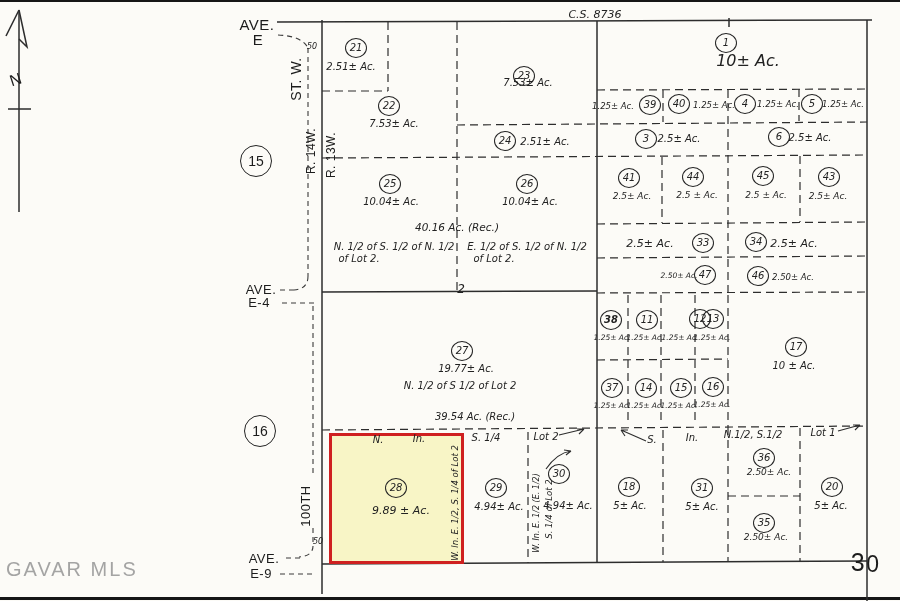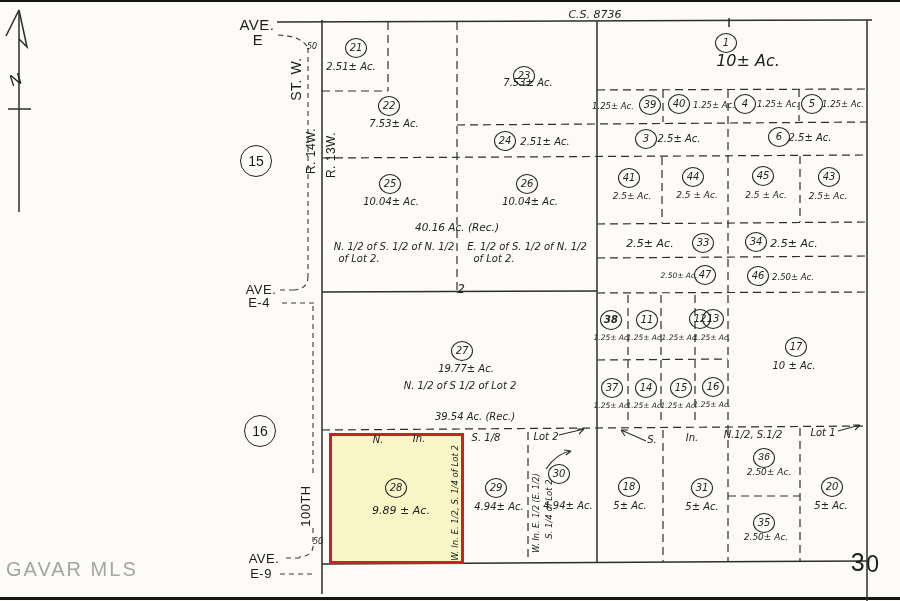--- a/index.html
+++ b/index.html
@@ -174,21 +174,21 @@
       <div class="lotc" style="left: 396px; top: 488px;">28</div>
       <div class="lbl" style="font-size: 11px; left: 401px; top: 510px;">9.89 ± Ac.</div>
       <div class="lotc" style="left: 496px; top: 488px;">29</div>
       <div class="lbl" style="font-size: 10px; left: 499px; top: 507px;">4.94± Ac.</div>
       <div class="lotc" style="left: 559px; top: 474px;">30</div>
       <div class="lbl" style="font-size: 10px; left: 568px; top: 506px;">4.94± Ac.</div>
       <div class="lotc" style="left: 629px; top: 487px;">18</div>
       <div class="lbl" style="font-size: 10px; left: 630px; top: 506px;">5± Ac.</div>
       <div class="lotc" style="left: 702px; top: 488px;">31</div>
       <div class="lbl" style="font-size: 10px; left: 702px; top: 507px;">5± Ac.</div>
-      <div class="lotc" style="left: 764px; top: 458px; font-family: Liberation Mono, monospace;">36</div>
+      <div class="lotc" style="left: 764px; top: 458px;">36</div>
       <div class="lbl" style="font-size: 9px; left: 769px; top: 472px;">2.50± Ac.</div>
       <div class="lotc" style="left: 764px; top: 523px;">35</div>
       <div class="lbl" style="font-size: 9px; left: 766px; top: 537px;">2.50± Ac.</div>
       <div class="lotc" style="left: 832px; top: 487px;">20</div>
       <div class="lbl" style="font-size: 10px; left: 831px; top: 506px;">5± Ac.</div>
       <div class="lbl block" style="font-size: 15px; left: 257px; top: 24px;">AVE.</div>
       <div class="lbl block" style="font-size: 15px; left: 258px; top: 39px;">E</div>
       <div class="lbl block" style="font-size: 14px; left: 296px; top: 79px; transform: translate(-50%, -50%) rotate(-90deg);">ST. W.</div>
       <div class="lbl block" style="font-size: 12px; left: 311px; top: 151px; transform: translate(-50%, -50%) rotate(-90deg);">R. 14W.</div>
       <div class="lbl block" style="font-size: 12px; left: 331px; top: 155px; transform: translate(-50%, -50%) rotate(-90deg);">R. 13W.</div>
@@ -206,21 +206,21 @@
       <div class="lbl" style="font-size: 12px; left: 461px; top: 289px;">2</div>
       <div class="lbl" style="font-size: 10.5px; left: 457px; top: 227px;">40.16 Ac. (Rec.)</div>
       <div class="lbl" style="font-size: 10px; left: 394px; top: 247px;">N. 1/2 of S. 1/2 of N. 1/2</div>
       <div class="lbl" style="font-size: 10px; left: 359px; top: 259px;">of Lot 2.</div>
       <div class="lbl" style="font-size: 10px; left: 527px; top: 247px;">E. 1/2 of S. 1/2 of N. 1/2</div>
       <div class="lbl" style="font-size: 10px; left: 494px; top: 259px;">of Lot 2.</div>
       <div class="lbl" style="font-size: 10px; left: 460px; top: 386px;">N. 1/2 of S 1/2 of Lot 2</div>
       <div class="lbl" style="font-size: 10px; left: 463px; top: 417px; margin-left: 12px;">39.54 Ac. (Rec.)</div>
       <div class="lbl" style="font-size: 10px; left: 378px; top: 440px;">N.</div>
       <div class="lbl" style="font-size: 10px; left: 419px; top: 439px;">In.</div>
-      <div class="lbl" style="font-size: 10px; left: 486px; top: 438px;">S. 1/8</div>
+      <div class="lbl" style="font-size: 10px; left: 486px; top: 438px;">S. 1/4</div>
       <div class="lbl" style="font-size: 10px; left: 546px; top: 437px;">Lot 2</div>
       <div class="lbl" style="font-size: 10px; left: 652px; top: 440px;">S.</div>
       <div class="lbl" style="font-size: 10px; left: 692px; top: 438px;">In.</div>
       <div class="lbl" style="font-size: 10px; left: 753px; top: 435px;">N.1/2, S.1/2</div>
       <div class="lbl" style="font-size: 10px; left: 823px; top: 433px;">Lot 1</div>
       <div class="lbl" style="font-size: 8.5px; left: 455px; top: 503px; transform: translate(-50%, -50%) rotate(-90deg);">W. In. E. 1/2, S. 1/4 of Lot 2</div>
       <div class="lbl" style="font-size: 8px; left: 537px; top: 513px; transform: translate(-50%, -50%) rotate(-90deg);">W. In. E. 1/2 (E. 1/2)</div>
       <div class="lbl" style="font-size: 8.5px; left: 549px; top: 509px; transform: translate(-50%, -50%) rotate(-90deg);">S. 1/4 of Lot 2</div>
     </div>
 

